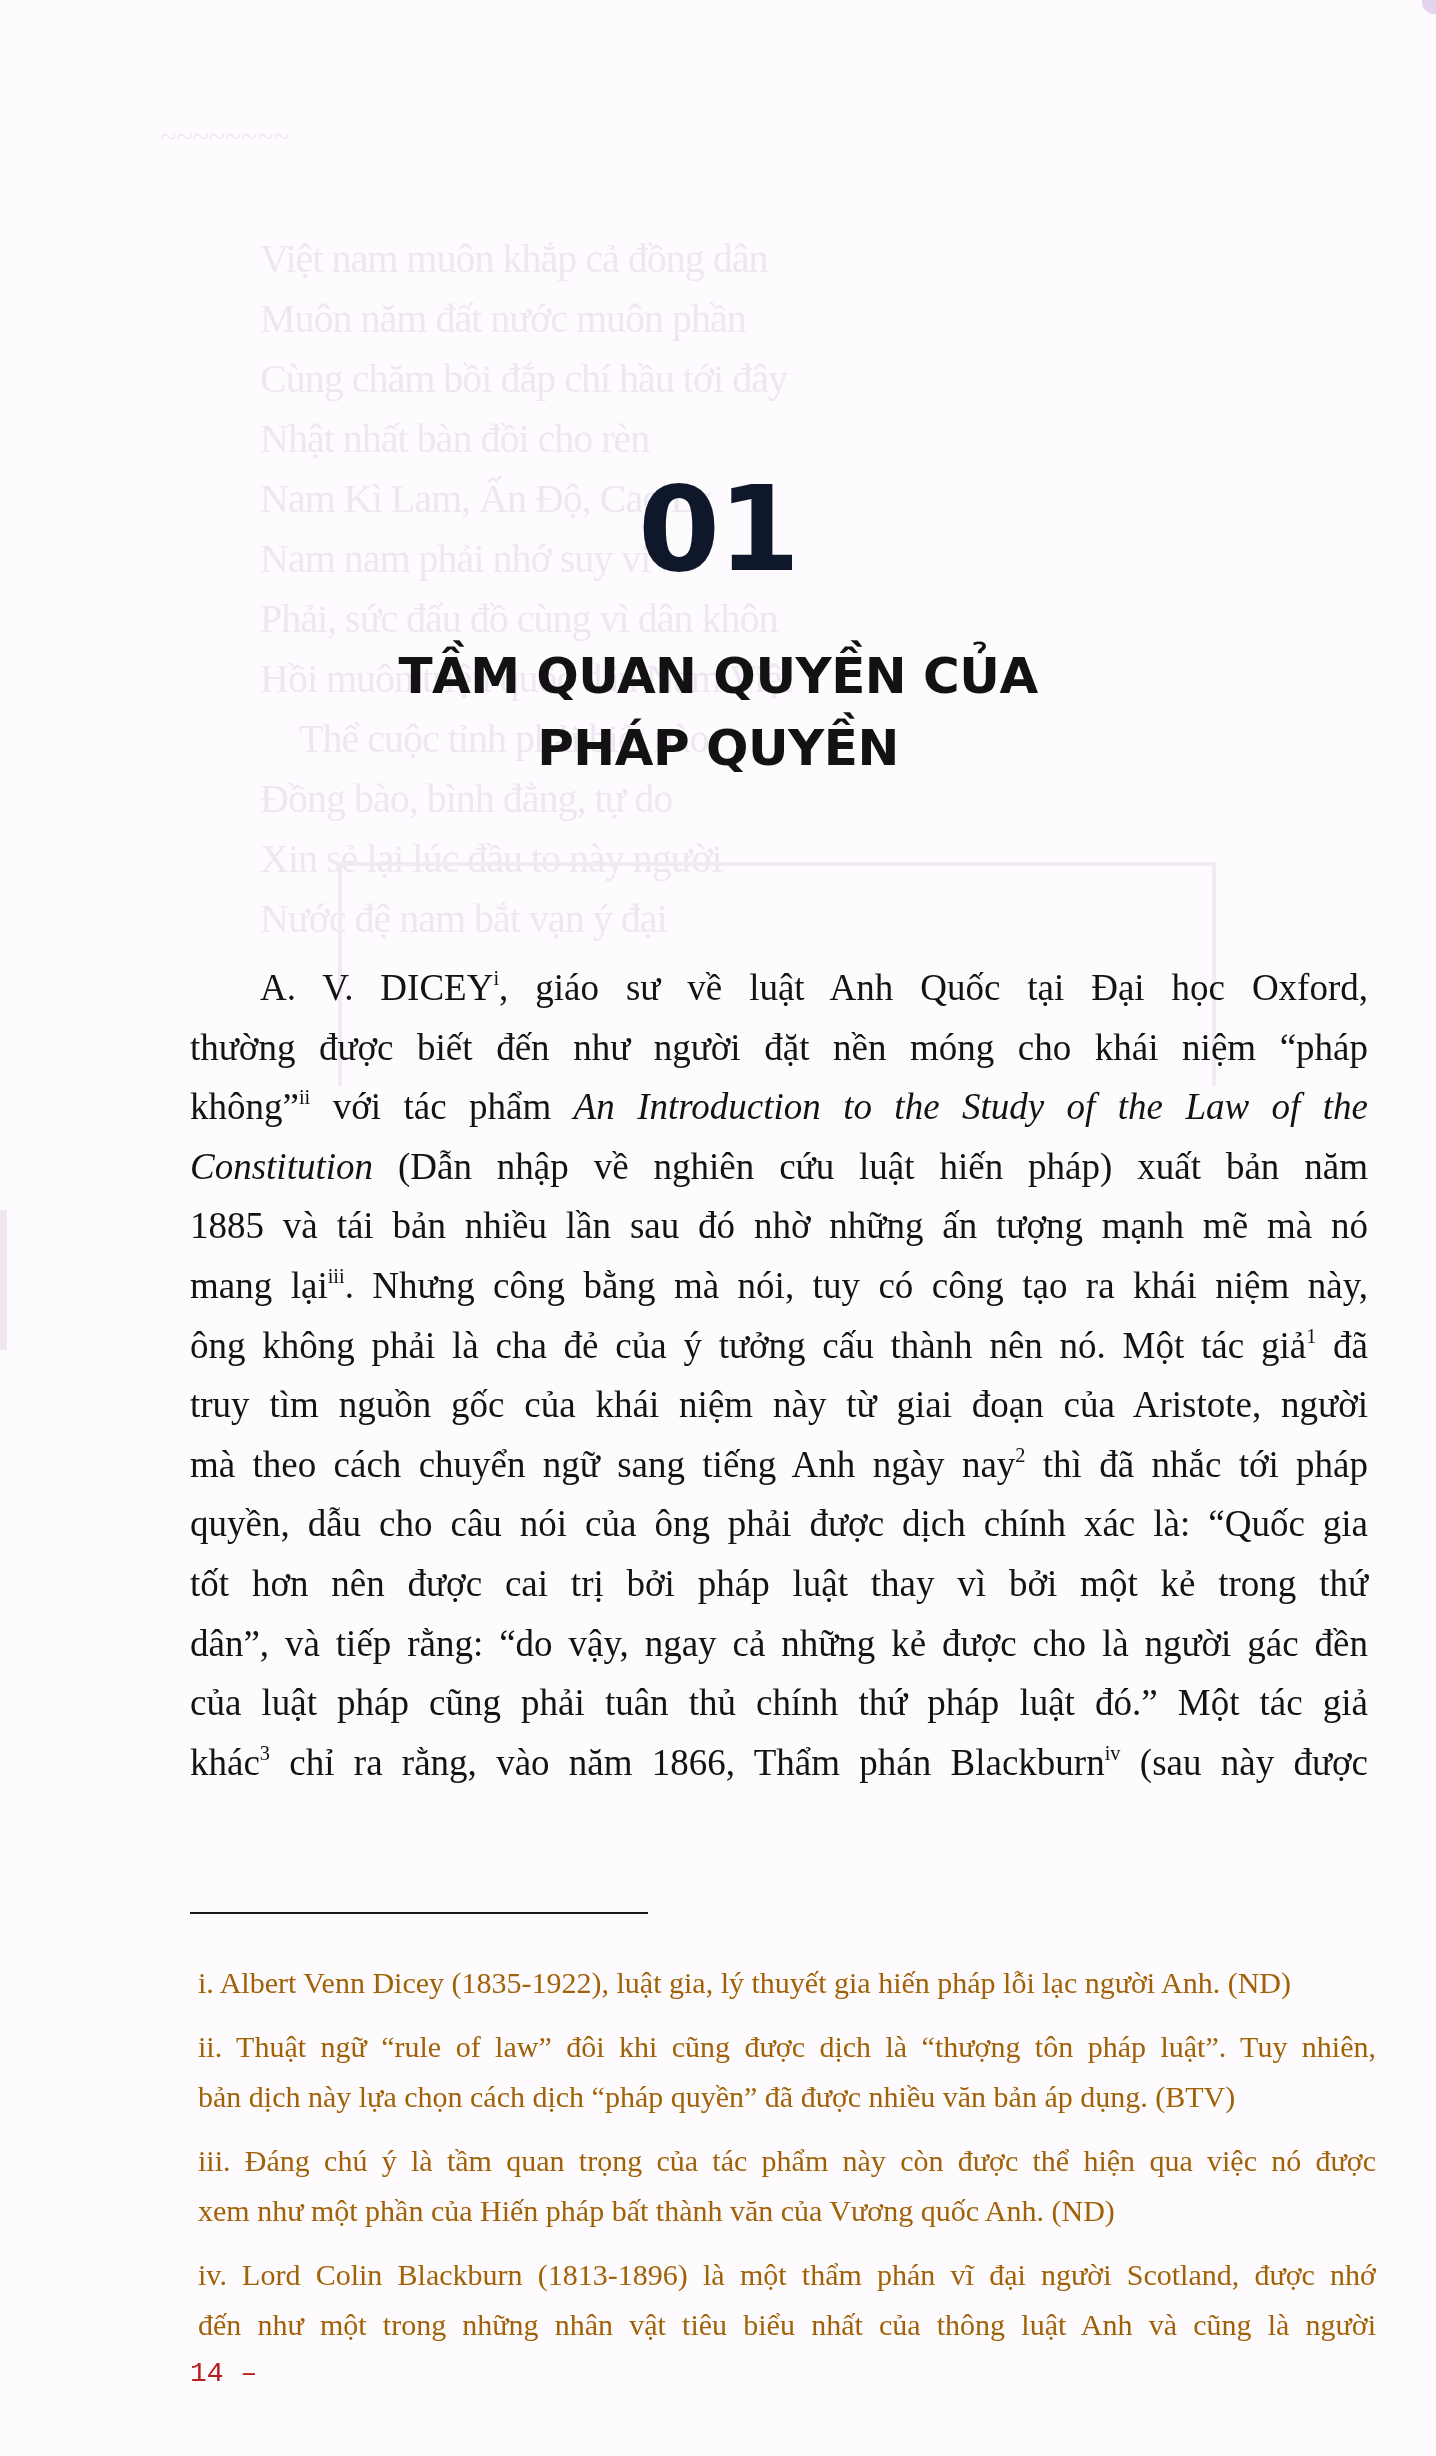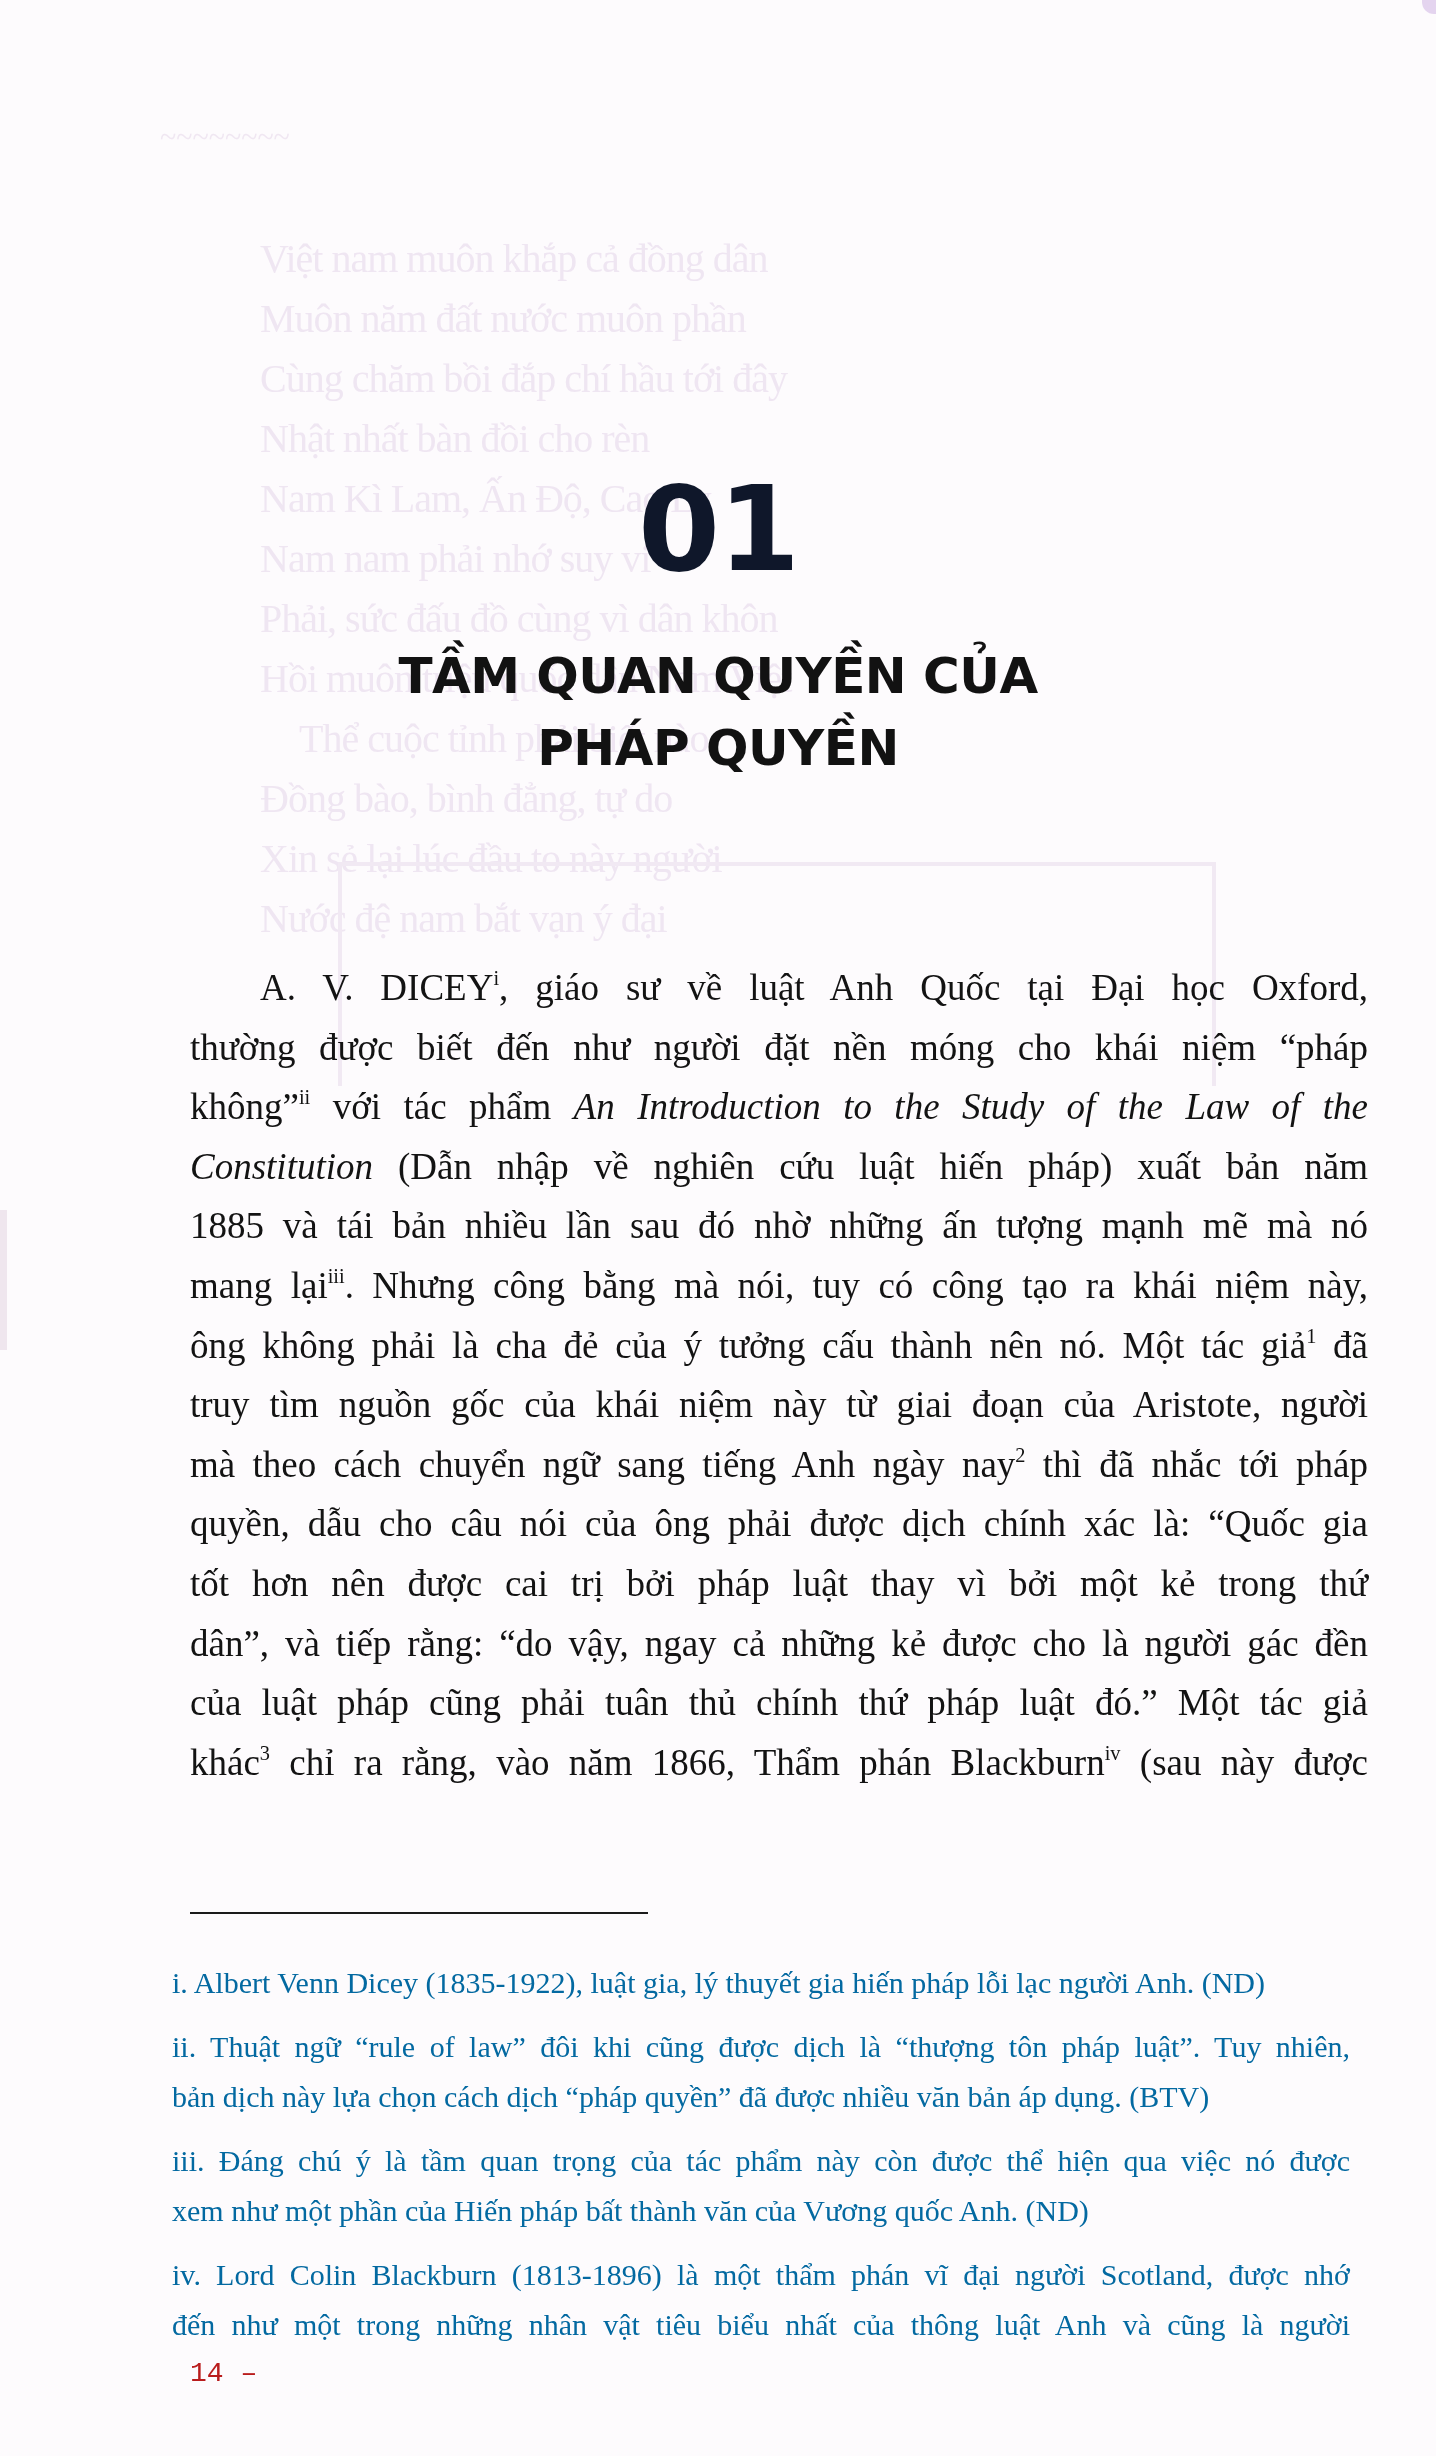--- a/index.html
+++ b/index.html
@@ -115,25 +115,25 @@
     .footnote-rule {
       position: absolute;
       left: 190px;
       top: 1912px;
       width: 458px;
       height: 2px;
       background: #1a1a1a;
     }
     .footnotes {
       position: absolute;
-      left: 172px;
+      left: 198px;
       width: 1178px;
       top: 1958px;
       font-size: 30px;
-      color: #0369a1;
+      color: #a16207;
     }
     .footnote {
       margin: 0 0 14px 0;
       line-height: 50px;
     }
     .fn-line {
       display: block;
       white-space: nowrap;
       text-align: justify;
       text-align-last: justify;

